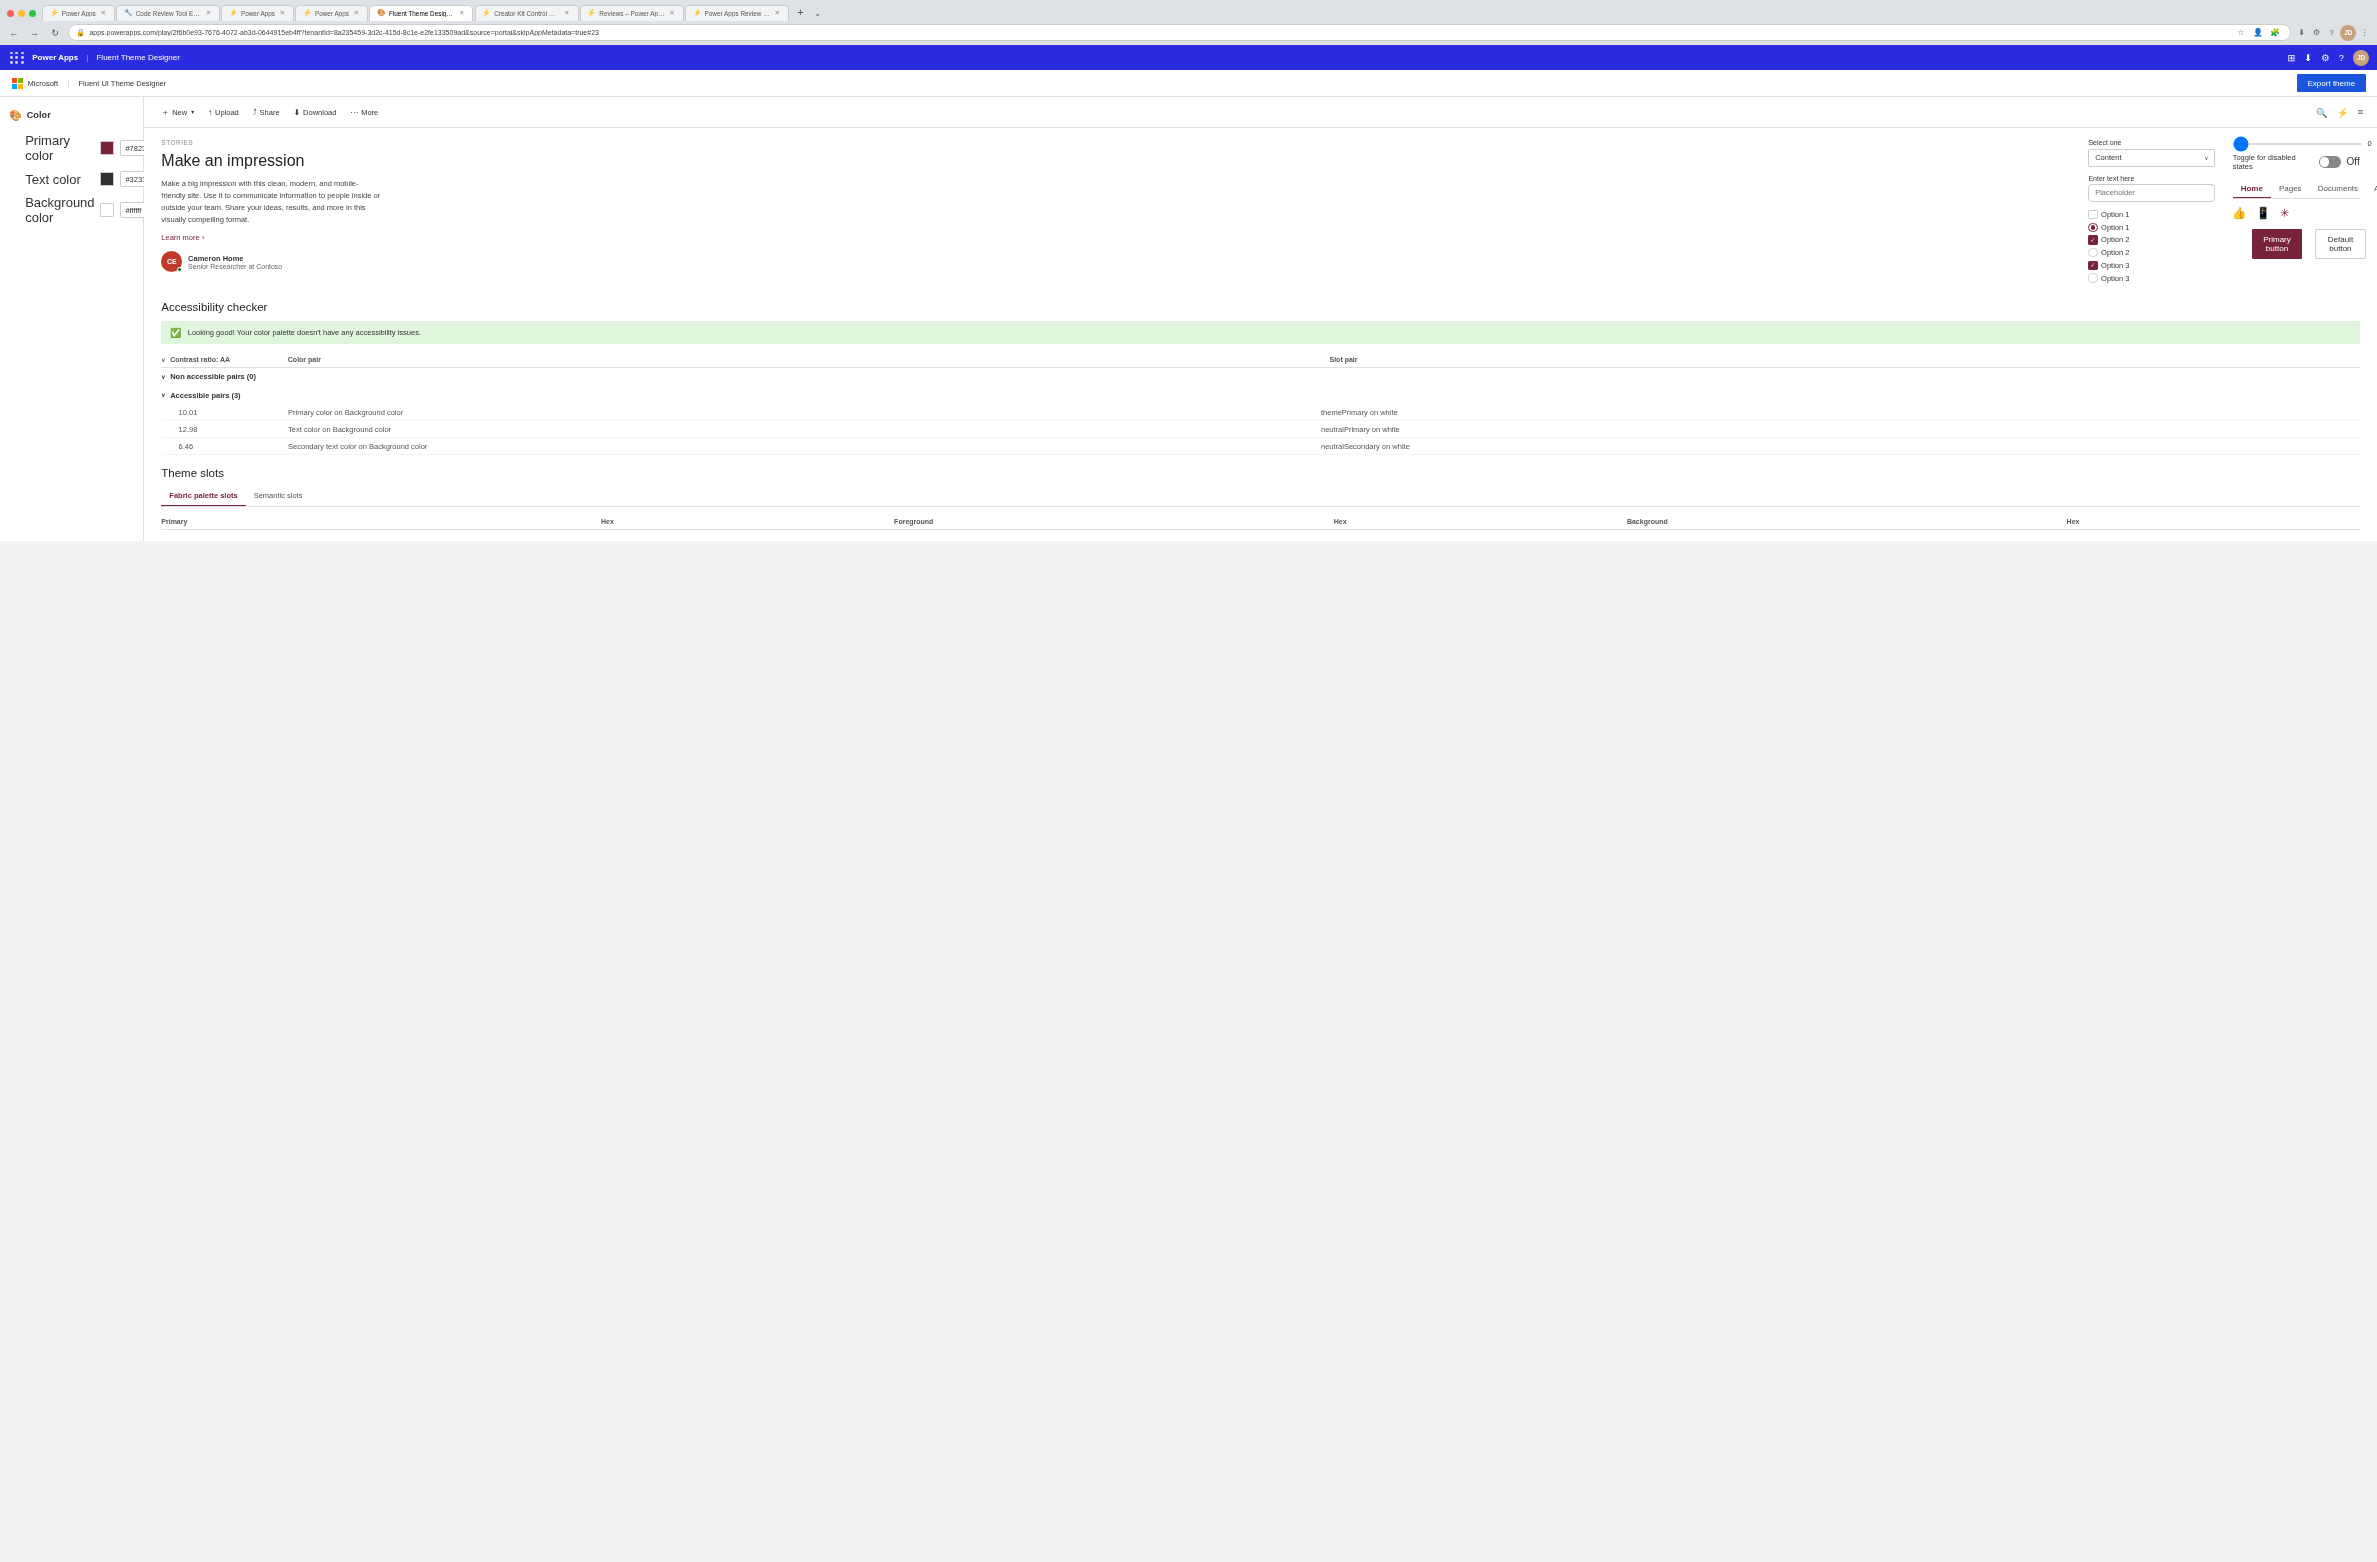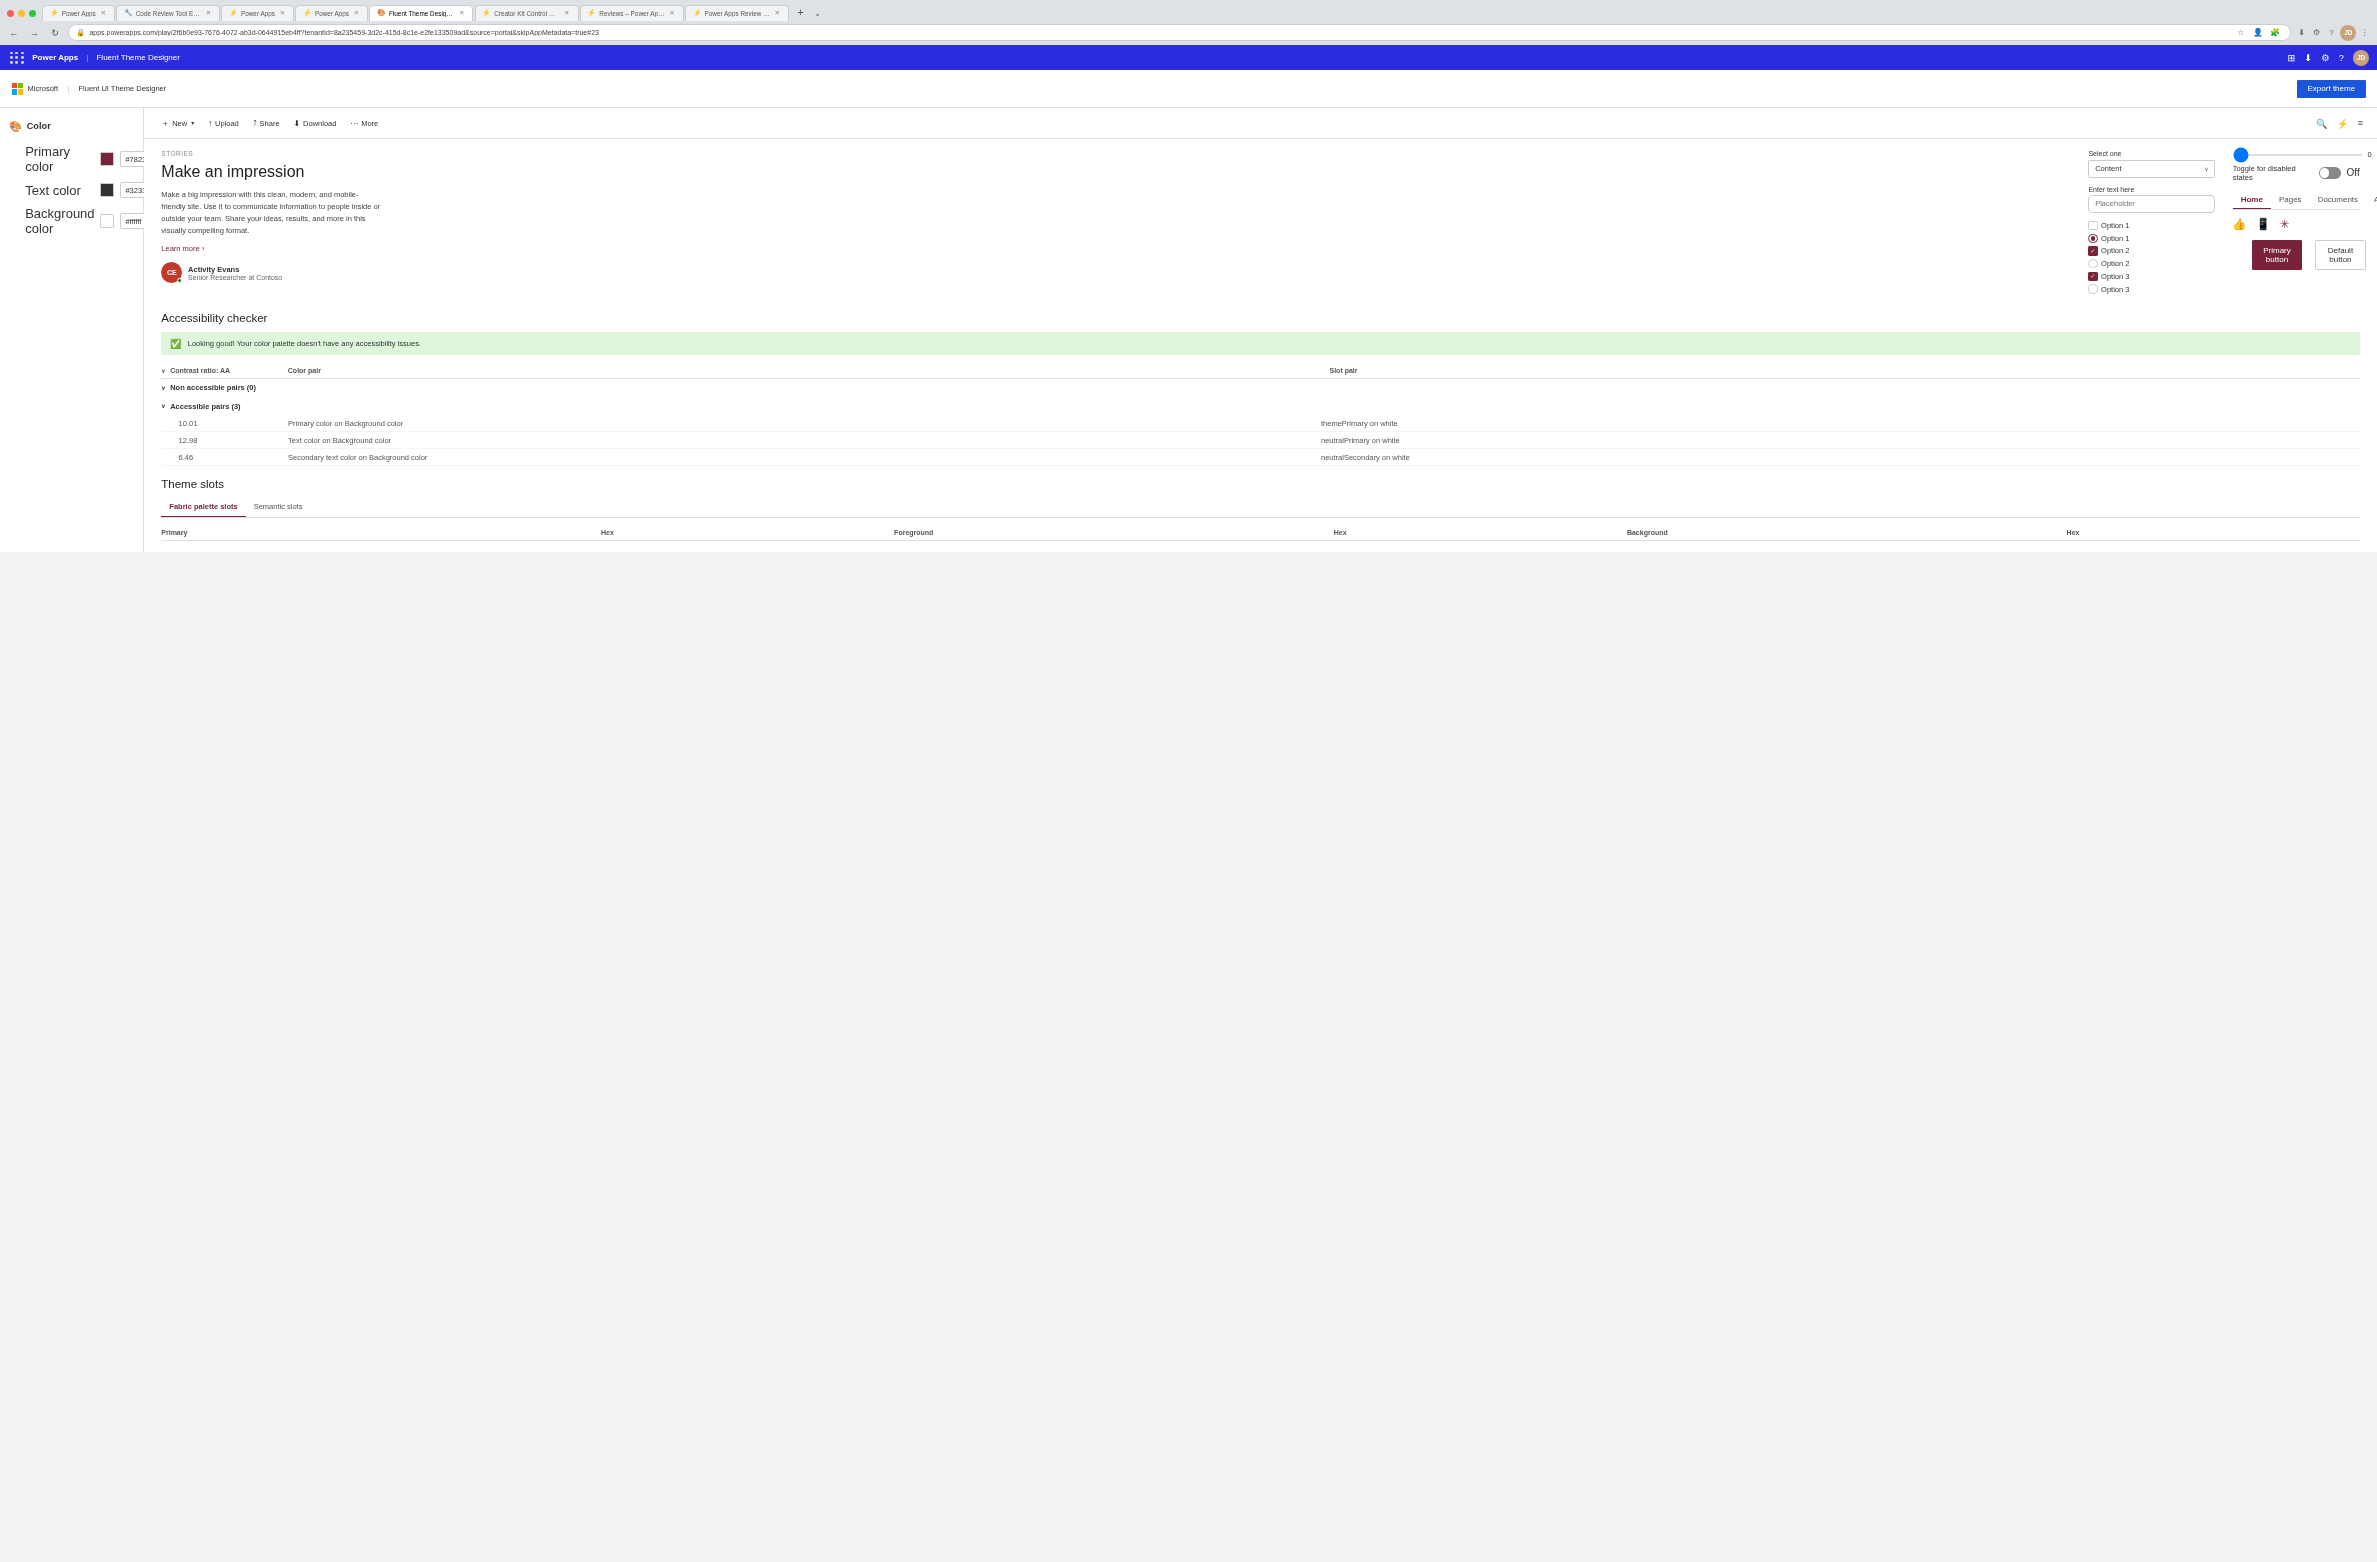--- a/index.html
+++ b/index.html
@@ -28,21 +28,21 @@
     .app-bar-dots { display: grid; grid-template-columns: repeat(3,3.5px); gap: 1.7px; padding: 2.3px; cursor: pointer; }
     .dot { width: 2.9px; height: 2.9px; background: rgba(255,255,255,0.8); border-radius: 50%; }
     .app-bar-brand { font-size: 8px; font-weight: 600; color: #fff; }
     .app-bar-sep { color: rgba(255,255,255,0.5); margin: 0 2.3px; }
     .app-bar-page { font-size: 8px; color: #fff; }
     .app-bar-right { margin-left: auto; display: flex; align-items: center; gap: 9.2px; }
     .app-bar-icon { font-size: 9.2px; color: #fff; cursor: pointer; }
     .avatar-circle { width: 16px; height: 16px; border-radius: 50%; background: #c8a27a; display: flex; align-items: center; justify-content: center; font-size: 6.4px; color: #fff; font-weight: 600; cursor: pointer; }
 
     
-    .logo-bar { background: #fff; height: 38px; display: flex; align-items: center; padding: 0 11.5px; border-bottom: 0.6px solid #e0e0e0; }
+    .logo-bar { background: #fff; height: 27px; display: flex; align-items: center; padding: 0 11.5px; border-bottom: 0.6px solid #e0e0e0; }
     .ms-logo { display: flex; align-items: center; gap: 4.6px; }
     .ms-squares { display: grid; grid-template-columns: 1fr 1fr; gap: 1.2px; width: 11.5px; height: 11.5px; }
     .ms-sq { width: 5.2px; height: 5.2px; }
     .ms-sq.r { background: #f25022; }
     .ms-sq.g { background: #7fba00; }
     .ms-sq.b { background: #00a4ef; }
     .ms-sq.y { background: #ffb900; }
     .ms-brand-text { font-size: 7.5px; color: #333; }
     .ms-sep { color: #ccc; margin: 0 4.6px; }
     .ms-tool-name { font-size: 7.5px; color: #333; font-weight: 400; }
@@ -362,21 +362,21 @@
           <div class="learn-more">
             <span>Learn more</span>
             <span>›</span>
           </div>
           <div class="author-row">
             <div class="author-avatar">
               <span>CE</span>
               <div class="online-dot"></div>
             </div>
             <div>
-              <div class="author-name">Activity Evans</div>
+              <div class="author-name">Cameron Home</div>
               <div class="author-title">Senior Researcher at Contoso</div>
             </div>
           </div>
         </div>
 
         <div style="width:127px;">
 
           <div style="margin-bottom:8px;">
             <div class="dropdown-label">Select one</div>
             <div class="dropdown">

